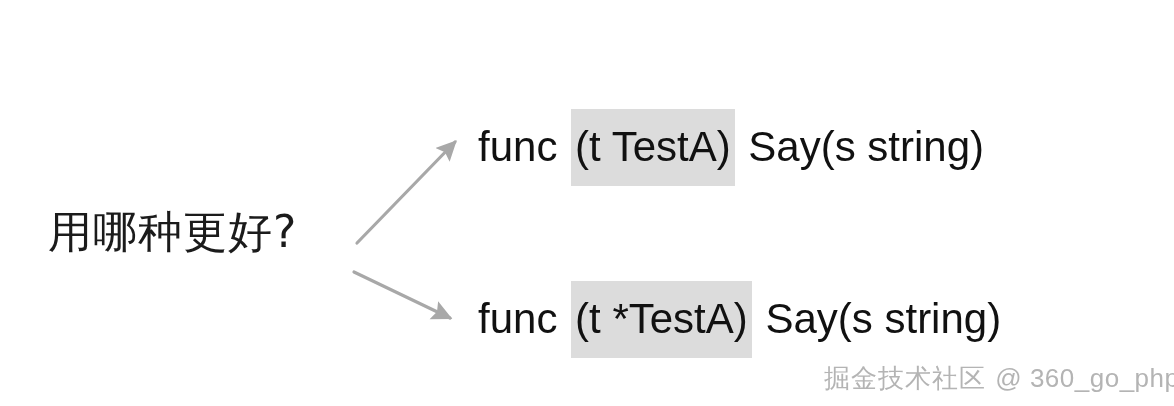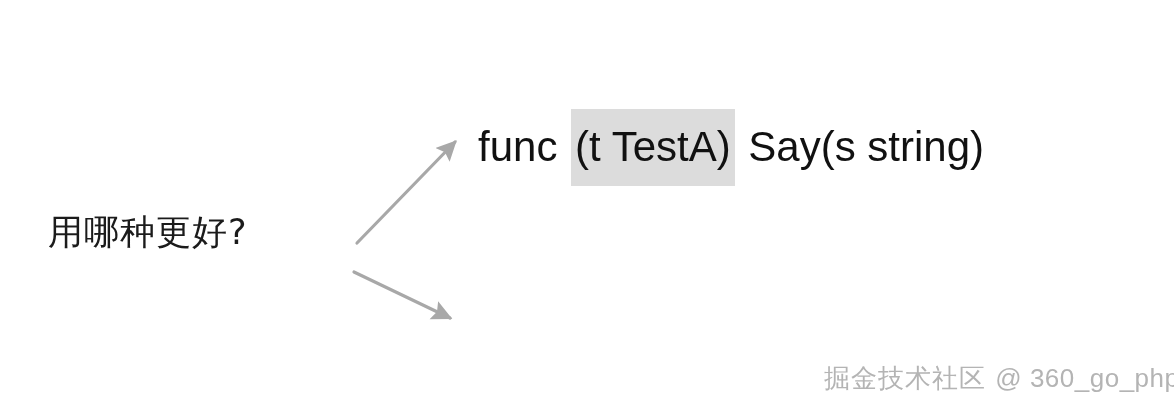--- a/index.html
+++ b/index.html
@@ -18,21 +18,21 @@
     width: 1174px;
     height: 406px;
     background: #ffffff;
   }
 
   
   .question-label {
     position: absolute;
     left: 48px;
     top: 200px;
-    font-size: 35px;
+    font-size: 44px;
     line-height: 64px;
     color: #1b1b1b;
     letter-spacing: 1px;
     white-space: nowrap;
     font-family: "DejaVu Sans", "Liberation Sans", sans-serif;
     font-weight: 400;
   }
 
   
   .arrow-layer {
@@ -105,19 +105,22 @@
 
     <g>
       <line x1="354" y1="272" x2="450" y2="318" stroke="#a8a8a8" stroke-width="3.2" stroke-linecap="round" marker-end="url(#head-down)"></line>
     </g>
   </svg>
 
   <div class="signature-row row-a">
     <span class="sig-seg">func </span><span class="sig-seg highlight">(t TestA)</span><span class="sig-seg"> Say(s string)</span>
   </div>
 
+  <div class="signature-row row-b">
+    <span class="sig-seg">func </span><span class="sig-seg highlight">(t *TestA)</span><span class="sig-seg"> Say(s string)</span>
+  </div>
 
   <div class="watermark">
     <span class="wm-site">掘金技术社区</span>
     <span class="wm-handle">@ 360_go_php</span>
   </div>
 
 </div>
 
 </body></html>

